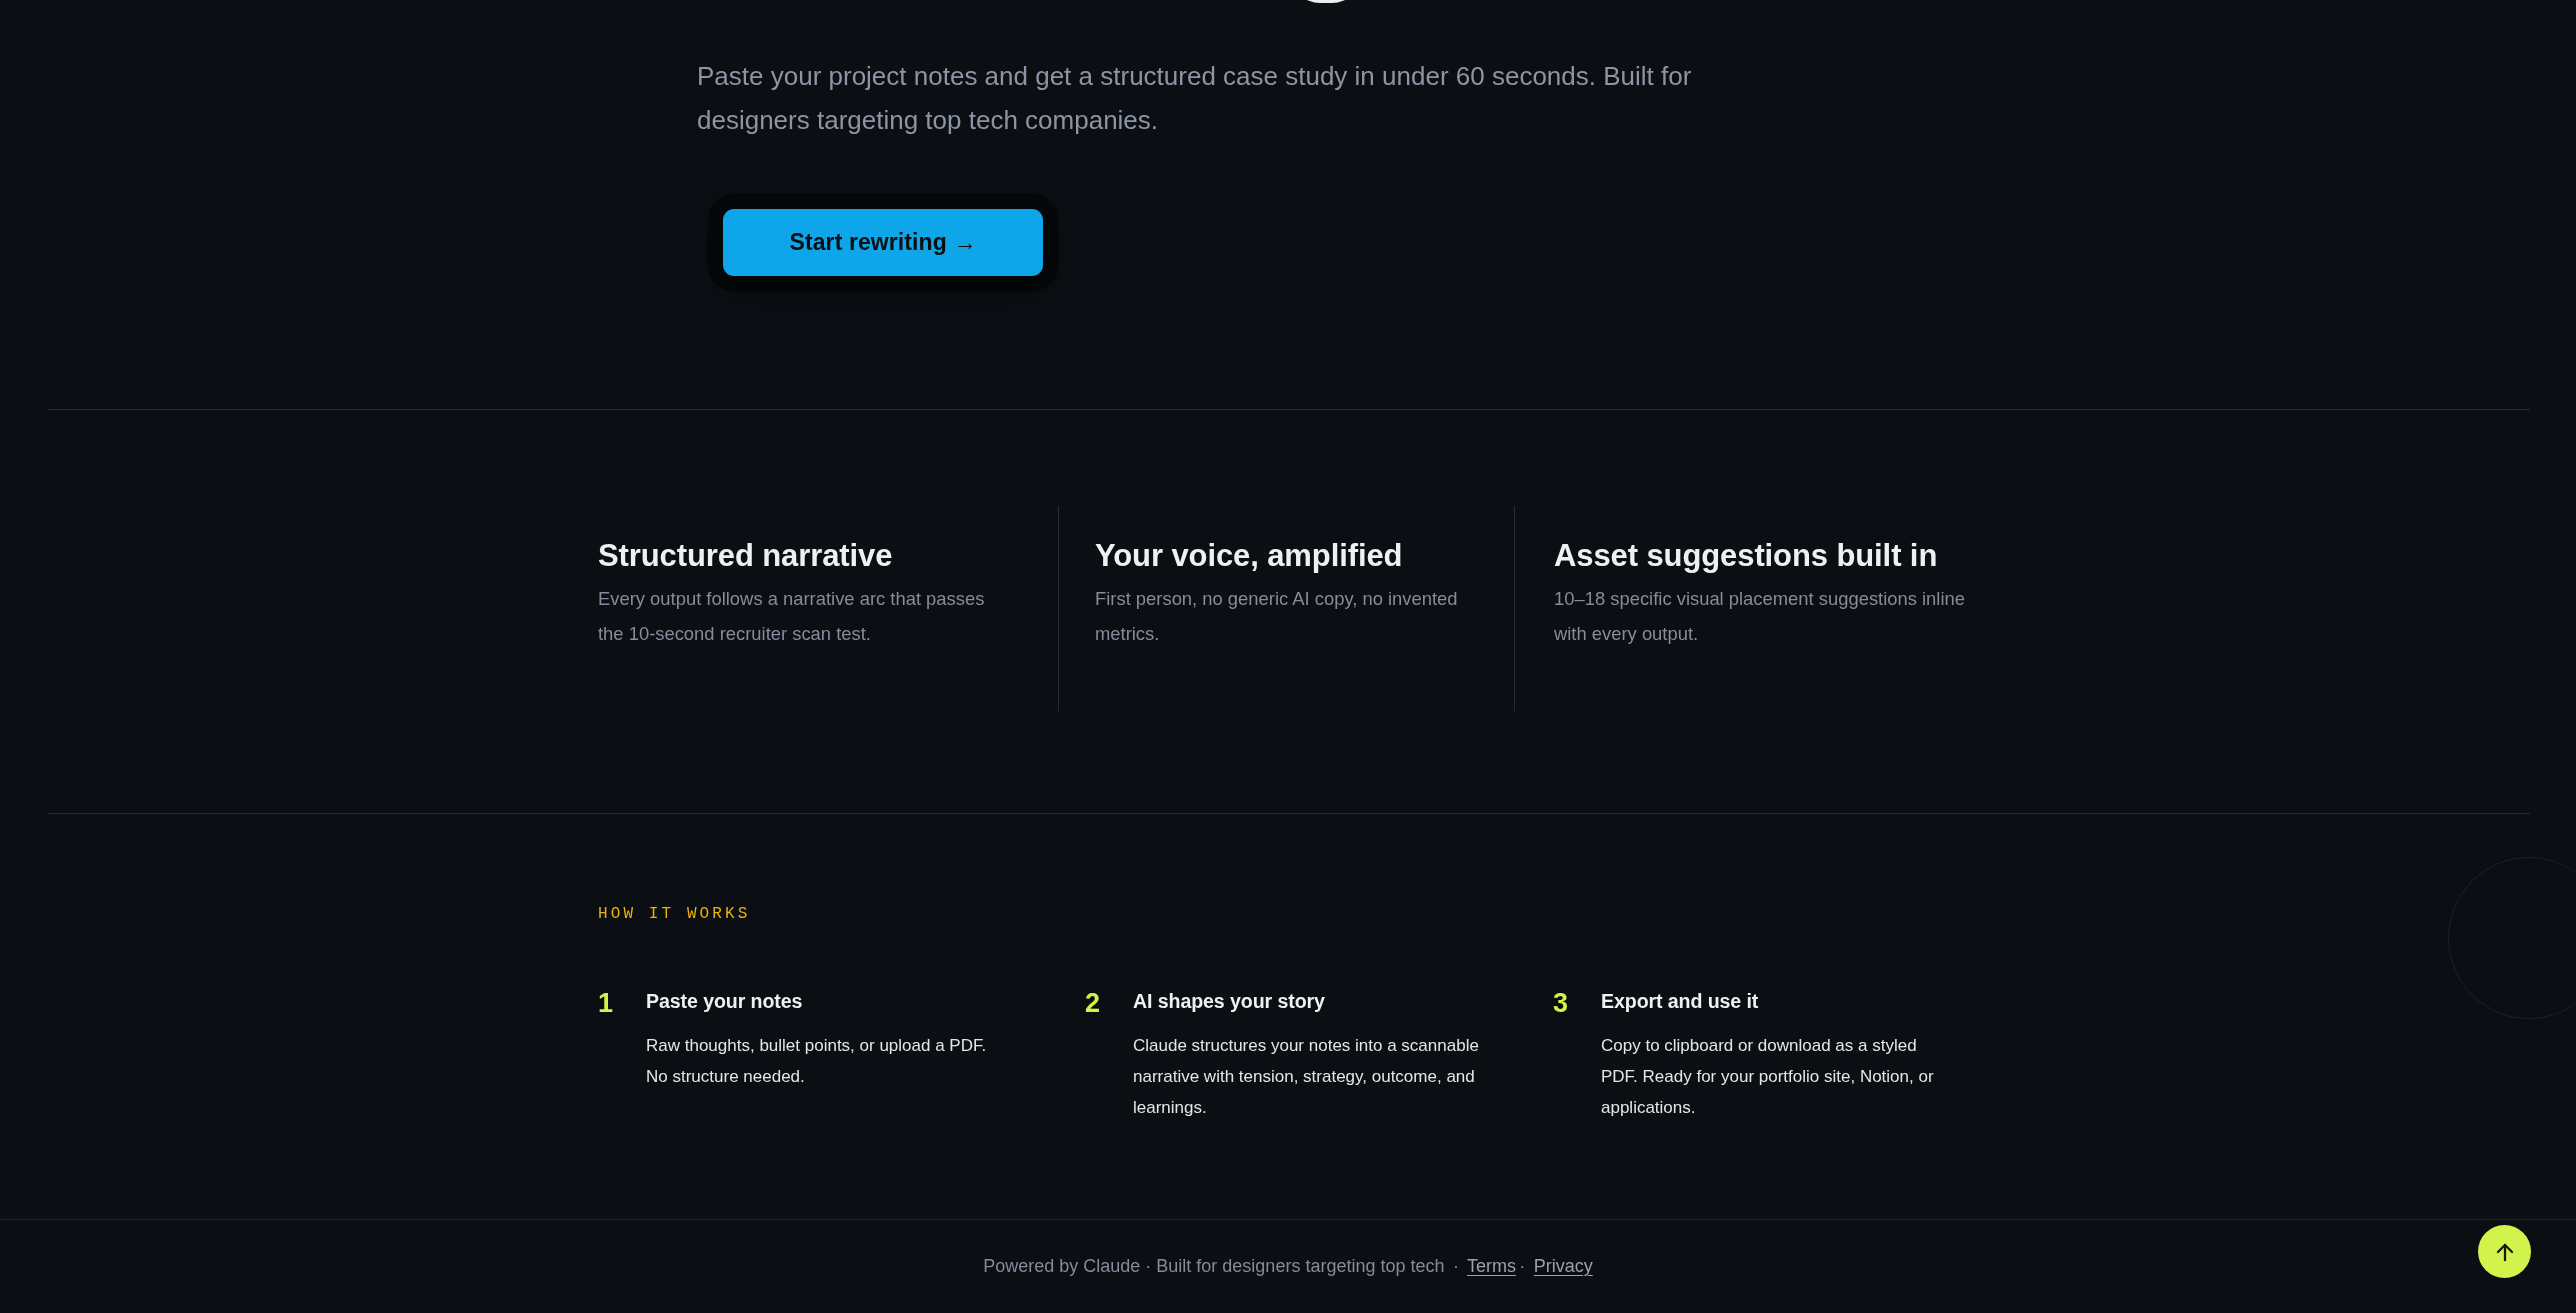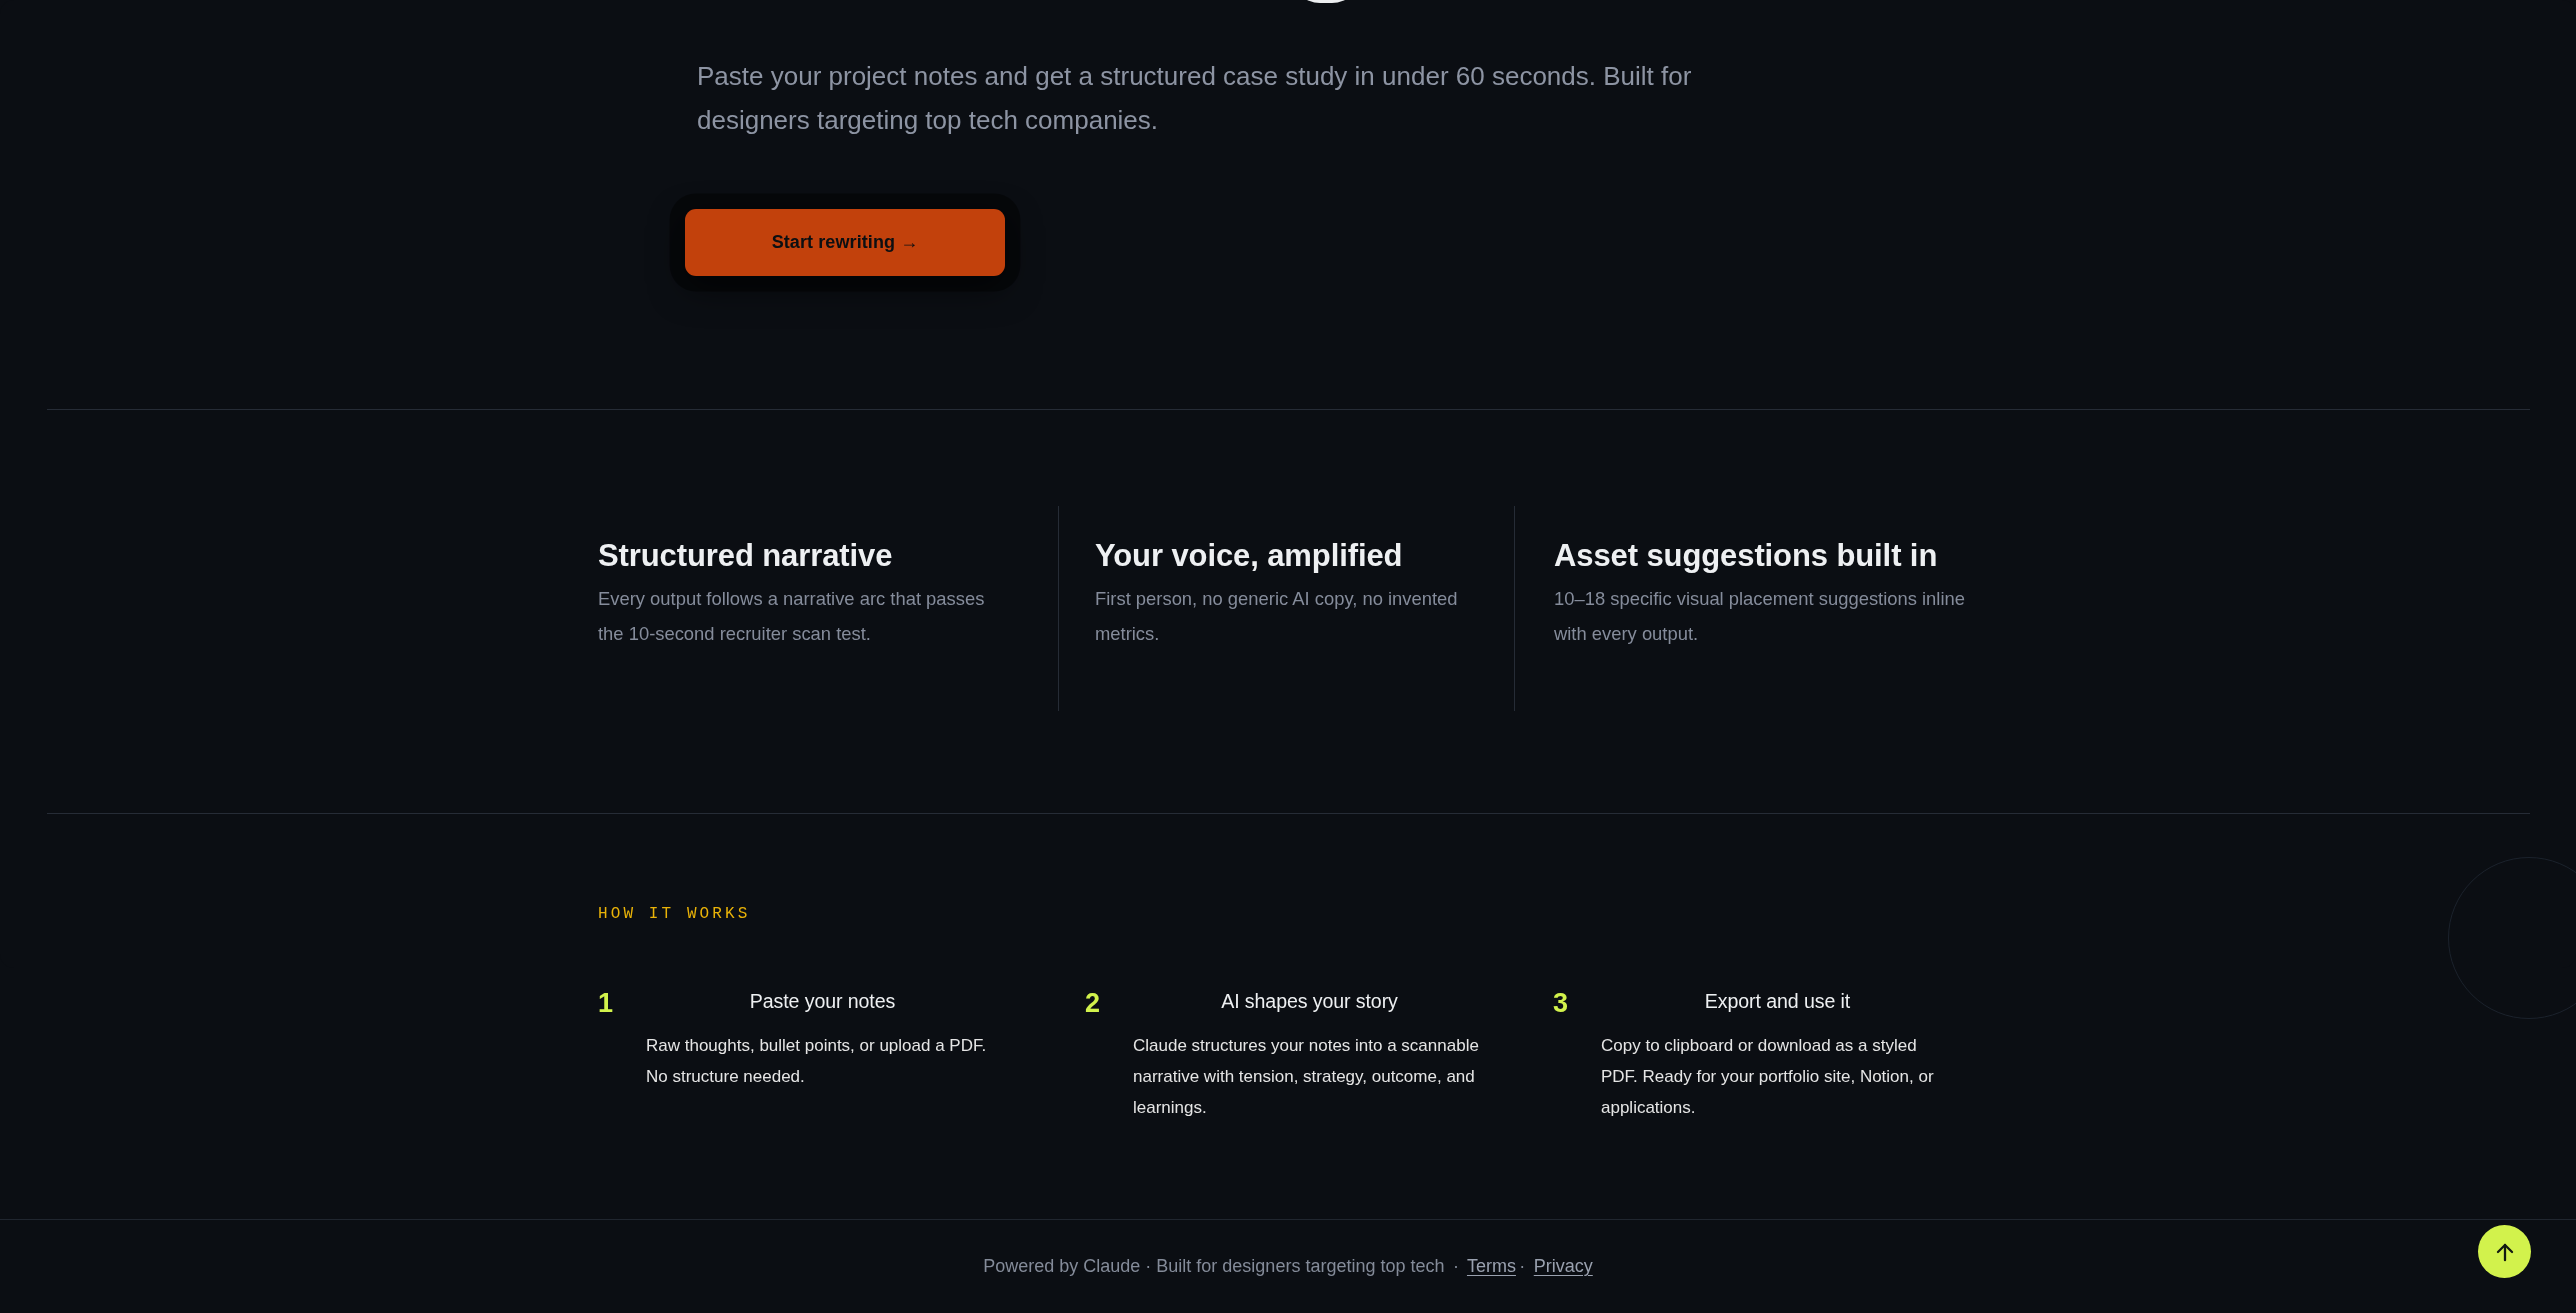--- a/index.html
+++ b/index.html
@@ -20,26 +20,26 @@
 
   
   .hero{ position:absolute; left:0; top:0; width:2576px; }
   .hero-sub{
     position:absolute; left:697px; top:54px;
     width:1068px;
     font-size:26px; line-height:44px; color:#8d94a3;
     font-weight:400;
   }
   .cta-btn{
-    position:absolute; left:685px; top:209px;
+    position:absolute; left:723px; top:209px;
     width:320px; height:67px;
-    background:#c2410c; color:#0c0f12;
+    background:#0ea5e9; color:#0c0f12;
     border:none; border-radius:11px;
     font-family:"Liberation Sans", sans-serif;
-    font-size:18px; font-weight:700;
+    font-size:23px; font-weight:700;
     letter-spacing:0.1px;
     cursor:pointer;
     box-shadow:0 0 0 15.4px rgba(0,0,0,.45), 0 12px 34px rgba(0,0,0,.55);
   }
 
   
   .hr{
     position:absolute; height:0.9px;
     background:#262c36;
   }
@@ -78,23 +78,22 @@
   .step{ position:absolute; top:0; display:flex; }
   .s1{ left:598px; width:401px; }
   .s2{ left:1085px; width:401px; }
   .s3{ left:1553px; width:401px; }
   .step-num{
     font-size:27px; font-weight:700; color:#d2f24c;
     line-height:1; width:48px; flex:0 0 48px;
   }
   .step-body{ flex:1; }
   .step-body h4{
-    font-size:19.6px; font-weight:400; color:#eef0f2; line-height:1.15;
+    font-size:19.6px; font-weight:700; color:#eef0f2; line-height:1.15;
     letter-spacing:-0.1px;
-    text-align:center;
   }
   .step-body p{
     margin-top:17px;
     font-size:17px; line-height:31px; color:#e5e5e5; font-weight:400;
   }
 
   
   .footer{
     position:absolute; left:0; top:1219px; width:2576px; height:95px;
     display:flex; align-items:center; justify-content:center;

